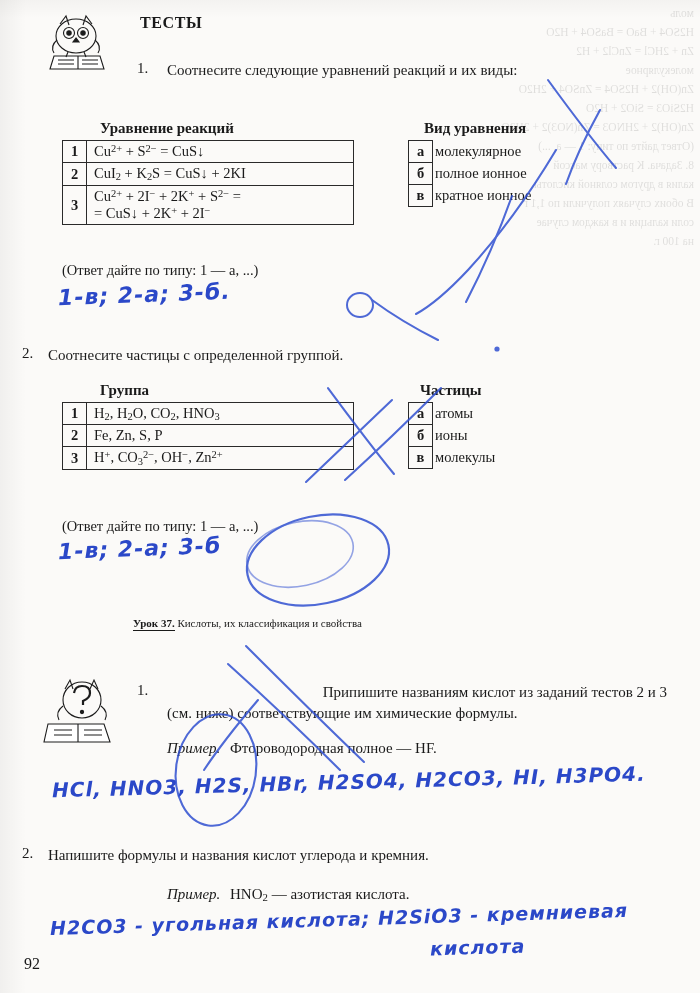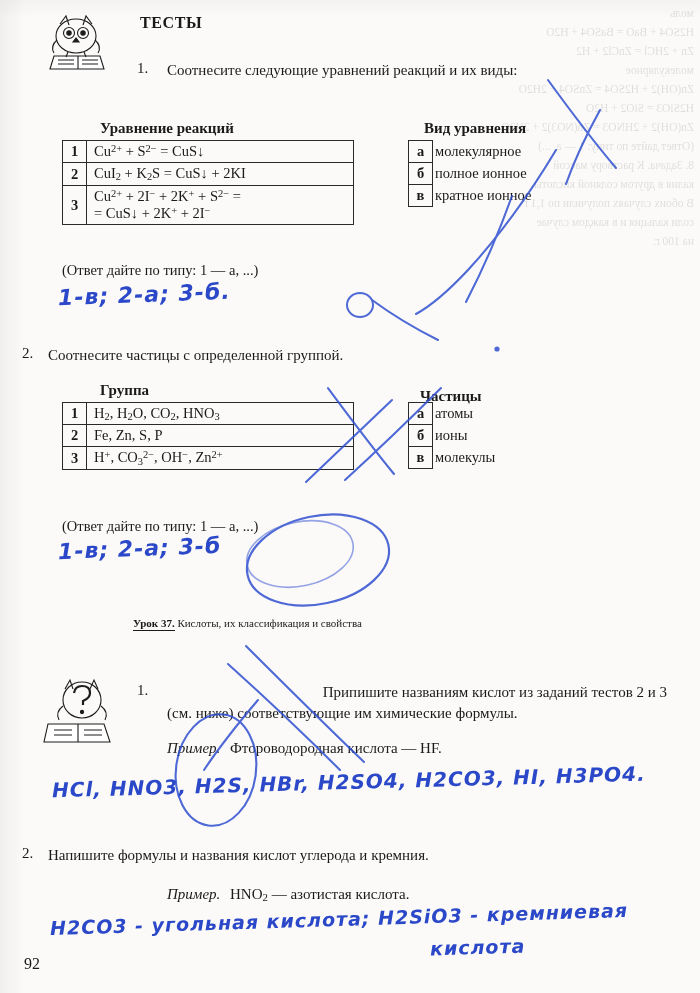--- a/index.html
+++ b/index.html
@@ -198,21 +198,21 @@
       </tbody>
     </table>
 
     <div class="ans-hint" style="left:62px;top:262px;">(Ответ дайте по типу: 1 — а, ...)</div>
     <div class="hw" style="left:58px;top:282px;font-size:22px;">1-в; 2-а; 3-б.</div>
 
     <div class="num" style="left:22px;top:345px;">2.</div>
     <div class="txt" style="left:48px;top:345px;width:520px;">Соотнесите частицы с определенной группой.</div>
 
     <div class="tbl-head" style="left:100px;top:382px;">Группа</div>
-    <div class="tbl-head" style="left:420px;top:382px;margin-top:6px;">Частицы</div>
+    <div class="tbl-head" style="left:420px;top:382px;">Частицы</div>
 
     <table class="tbl" style="left:62px;top:402px;">
       <tbody>
         <tr>
           <td class="k">1</td>
           <td style="width:252px;margin-top:24px;">H<sub>2</sub>, H<sub>2</sub>O, CO<sub>2</sub>, HNO<sub>3</sub></td>
         </tr>
         <tr>
           <td class="k">2</td>
           <td>Fe, Zn, S, P</td>
@@ -247,21 +247,21 @@
     <div class="lesson">
       <b class="ul">Урок 37.</b>
       <span>Кислоты, их классификация и свойства</span>
     </div>
 
     <div class="num" style="left:137px;top:682px;">1.</div>
     <div class="txt" style="left:167px;top:682px;width:500px;text-align:right;">Припишите названиям кислот из заданий тестов 2 и 3</div>
     <div class="txt" style="left:167px;top:703px;width:500px;">(см. ниже) соответствующие им химические формулы.</div>
 
     <div class="txt ital" style="left:167px;top:738px;">Пример.</div>
-    <div class="txt" style="left:230px;top:738px;">Фтороводородная кислота — HF.</div>
+    <div class="txt" style="left:230px;top:738px;">Фтороводородная полное — HF.</div>
 
     <div class="hw" style="left:52px;top:770px;font-size:20px;transform:rotate(-1.6deg);">HCl, HNO3, H2S, HBr, H2SO4, H2CO3, HI, H3PO4.</div>
 
     <div class="num" style="left:22px;top:845px;">2.</div>
     <div class="txt" style="left:48px;top:845px;width:580px;">Напишите формулы и названия кислот углерода и кремния.</div>
 
     <div class="txt ital" style="left:167px;top:884px;">Пример.</div>
     <div class="txt" style="left:230px;top:884px;">HNO<sub>2</sub> — азотистая кислота.</div>
 
     <div class="hw" style="left:50px;top:908px;font-size:19px;transform:rotate(-1.8deg);">H2CO3 - угольная кислота;  H2SiO3 - кремниевая</div>

